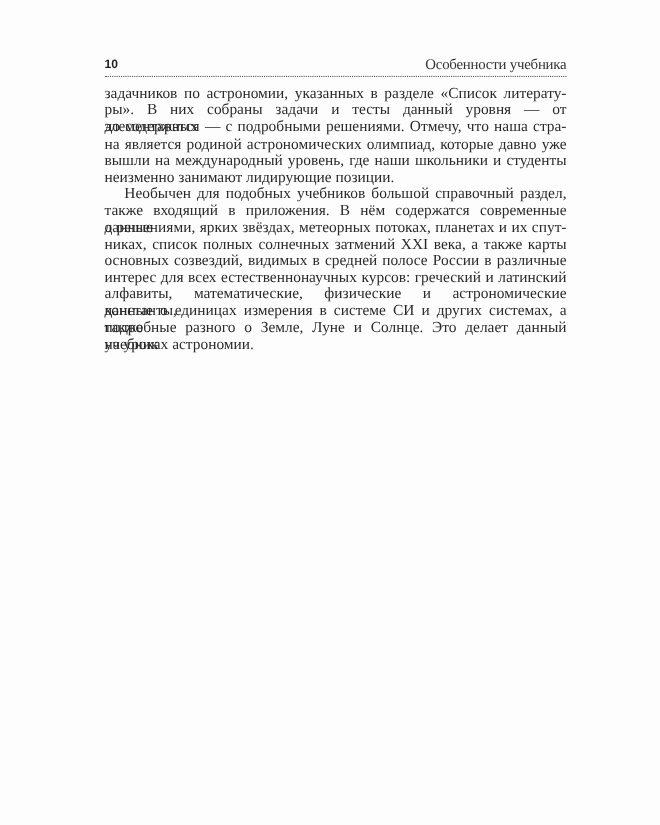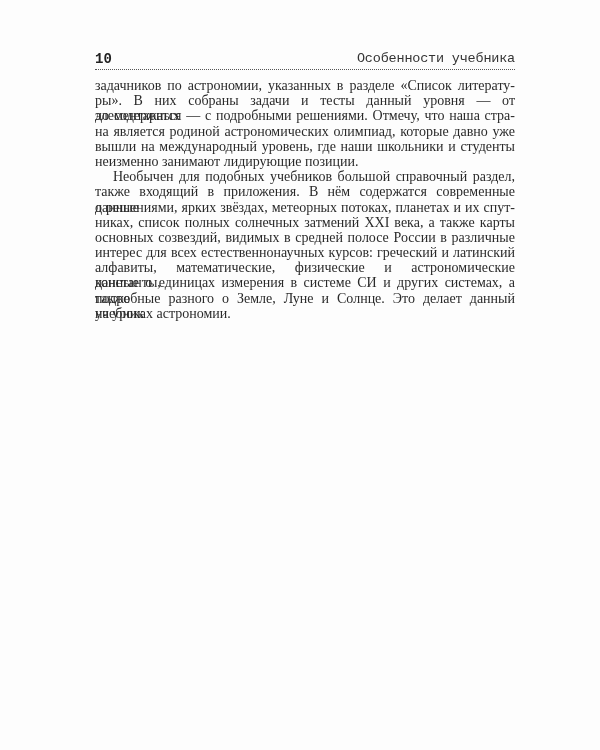--- a/index.html
+++ b/index.html
@@ -23,28 +23,28 @@
       position: absolute;
       left: 95px;
       top: 47px;
       width: 420px;
       height: 20px;
       display: flex;
       justify-content: space-between;
       align-items: flex-end;
     }
     .page-number {
-      font-family: Liberation Mono, monospace;
+      font-family: Liberation Sans, sans-serif;
       font-weight: bold;
-      font-size: 14px;
+      font-size: 11px;
       color: #222;
       line-height: 16px;
     }
     .chapter-title {
-      font-family: Liberation Mono, monospace;
+      font-family: Liberation Serif, serif;
       font-size: 13.5px;
       color: #333;
       line-height: 16px;
       letter-spacing: -0.2px;
     }
     .head-rule {
       position: absolute;
       left: 95px;
       top: 69px;
       width: 420px;

